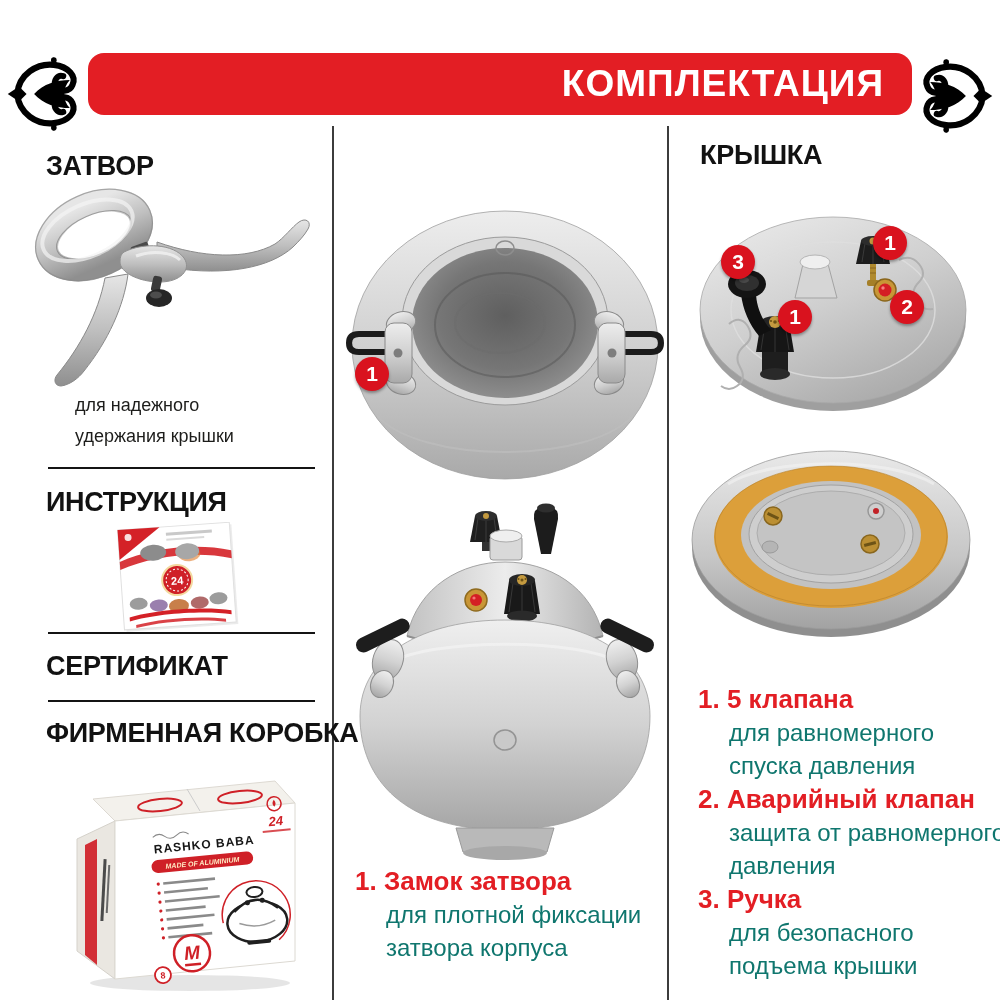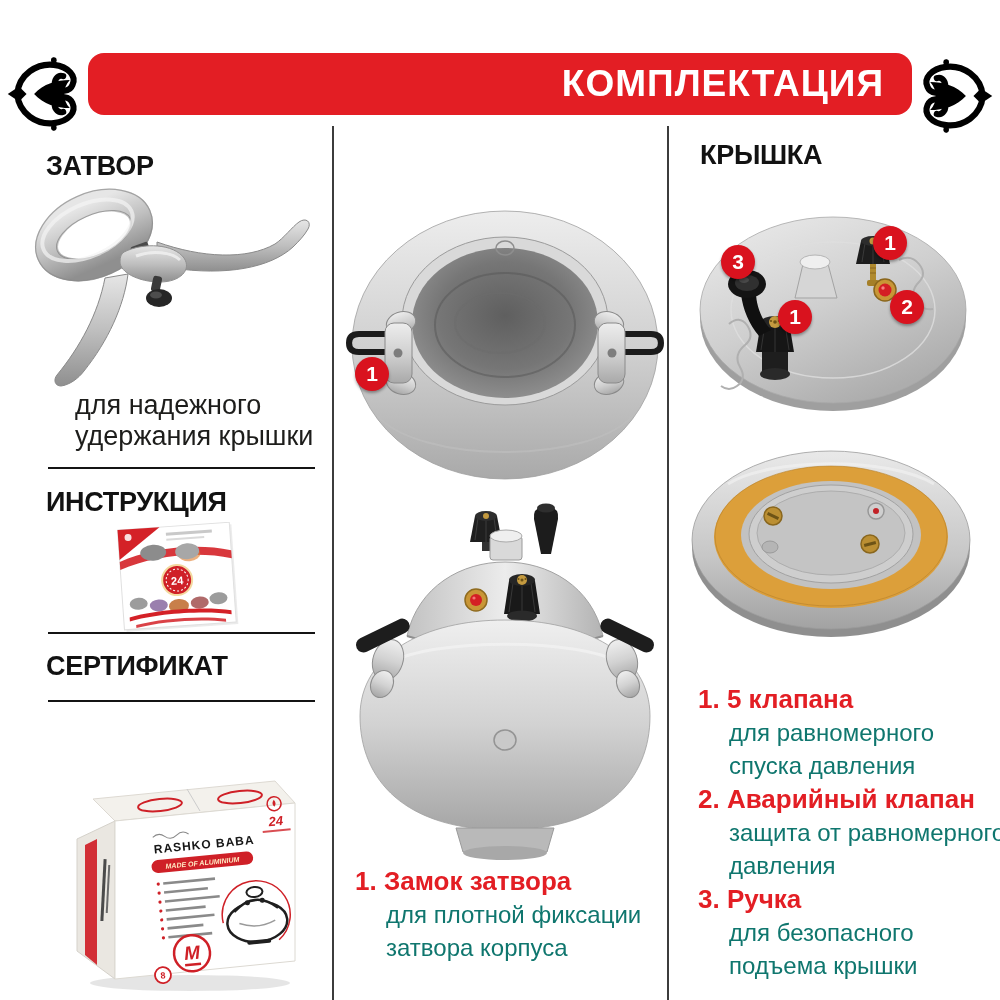--- a/index.html
+++ b/index.html
@@ -13,21 +13,21 @@
 
   .ornament { position:absolute; width:94px; height:88px; }
   .ornament.right { transform:scaleX(-1); }
 
   .vdiv { position:absolute; top:126px; height:874px; width:2px; background:#3c3c3c; }
   .hdiv { position:absolute; height:2px; background:#141414; }
 
   .col-heading { position:absolute; font-size:27px; font-weight:800; color:#121212;
     letter-spacing:-0.3px; white-space:nowrap; }
 
-  .caption { position:absolute; font-size:27px; color:#1d1d1b; line-height:31px; }
+  .caption { position:absolute; font-size:18px; color:#1d1d1b; line-height:31px; }
 
   .photo { position:absolute; }
   .photo-wrap { position:absolute; }
 
   .badge { position:absolute; width:34px; height:34px; border-radius:50%;
     background:#d9121e; color:#fff; font-weight:800; font-size:21px;
     display:flex; align-items:center; justify-content:center;
     box-shadow:0 2px 3px rgba(0,0,0,.35); }
 
   .items { position:absolute; }
@@ -141,20 +141,21 @@
       <path d="M30,100 C55,95 95,95 120,100 L120,103 C95,98 55,98 30,103 Z" fill="#d42127" opacity=".85"></path>
     </g>
   </svg>
 
   <div class="hdiv" style="left:48px; top:632px; width:267px;"></div>
 
   <div class="col-heading" style="left:46px; top:651px;">СЕРТИФИКАТ</div>
 
   <div class="hdiv" style="left:48px; top:700px; width:267px;"></div>
 
+  <div class="col-heading" style="left:46px; top:718px;">ФИРМЕННАЯ КОРОБКА</div>
 
   <svg class="photo" style="left:55px; top:755px;" width="260" height="240" viewBox="0 0 260 240">
     <ellipse cx="135" cy="228" rx="100" ry="8" fill="rgba(0,0,0,0.10)"></ellipse>
     <polygon points="60,66 240,48 220,26 38,44" fill="#f3f1ec" stroke="#ddd9d2"></polygon>
     <line x1="145" y1="56" x2="132" y2="34" stroke="#ccc" stroke-width="1"></line>
     <ellipse cx="105" cy="50" rx="22" ry="6" transform="rotate(-6 105 50)" fill="none" stroke="#cf2027" stroke-width="2"></ellipse>
     <ellipse cx="185" cy="42" rx="22" ry="6" transform="rotate(-6 185 42)" fill="none" stroke="#cf2027" stroke-width="2"></ellipse>
     <polygon points="60,66 240,48 240,56 60,74" fill="#e7e4de"></polygon>
     <polygon points="22,84 60,66 60,224 22,196" fill="#eae7e1" stroke="#d5d2cb"></polygon>
     <polygon points="30,90 42,84 42,210 30,200" fill="#cf2027" opacity=".92"></polygon>

